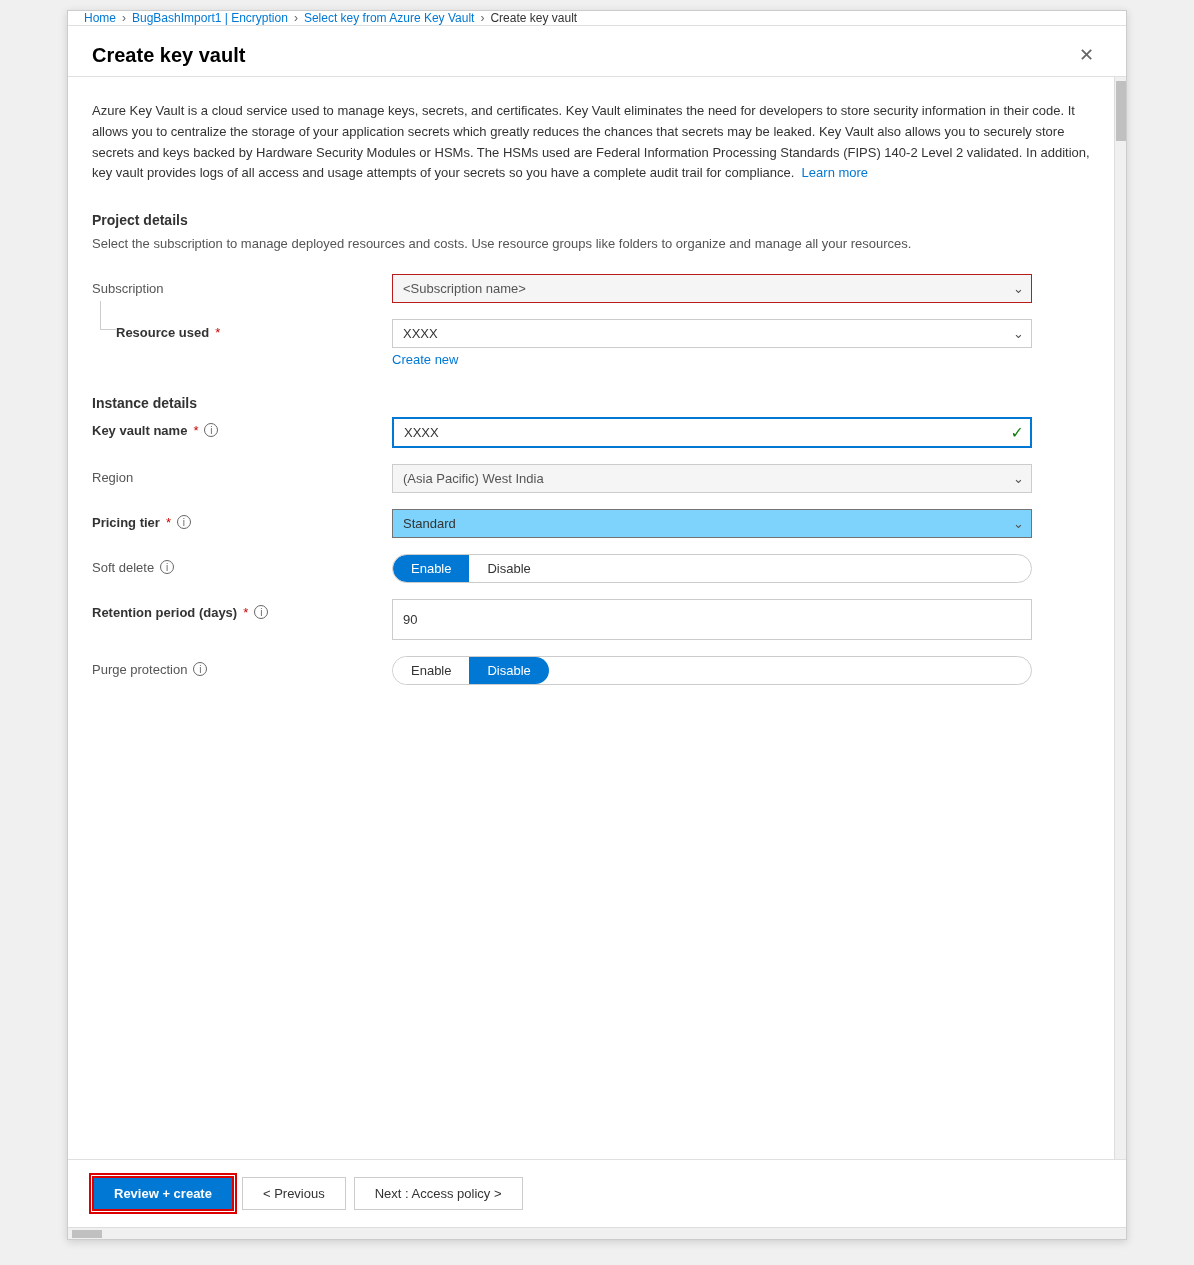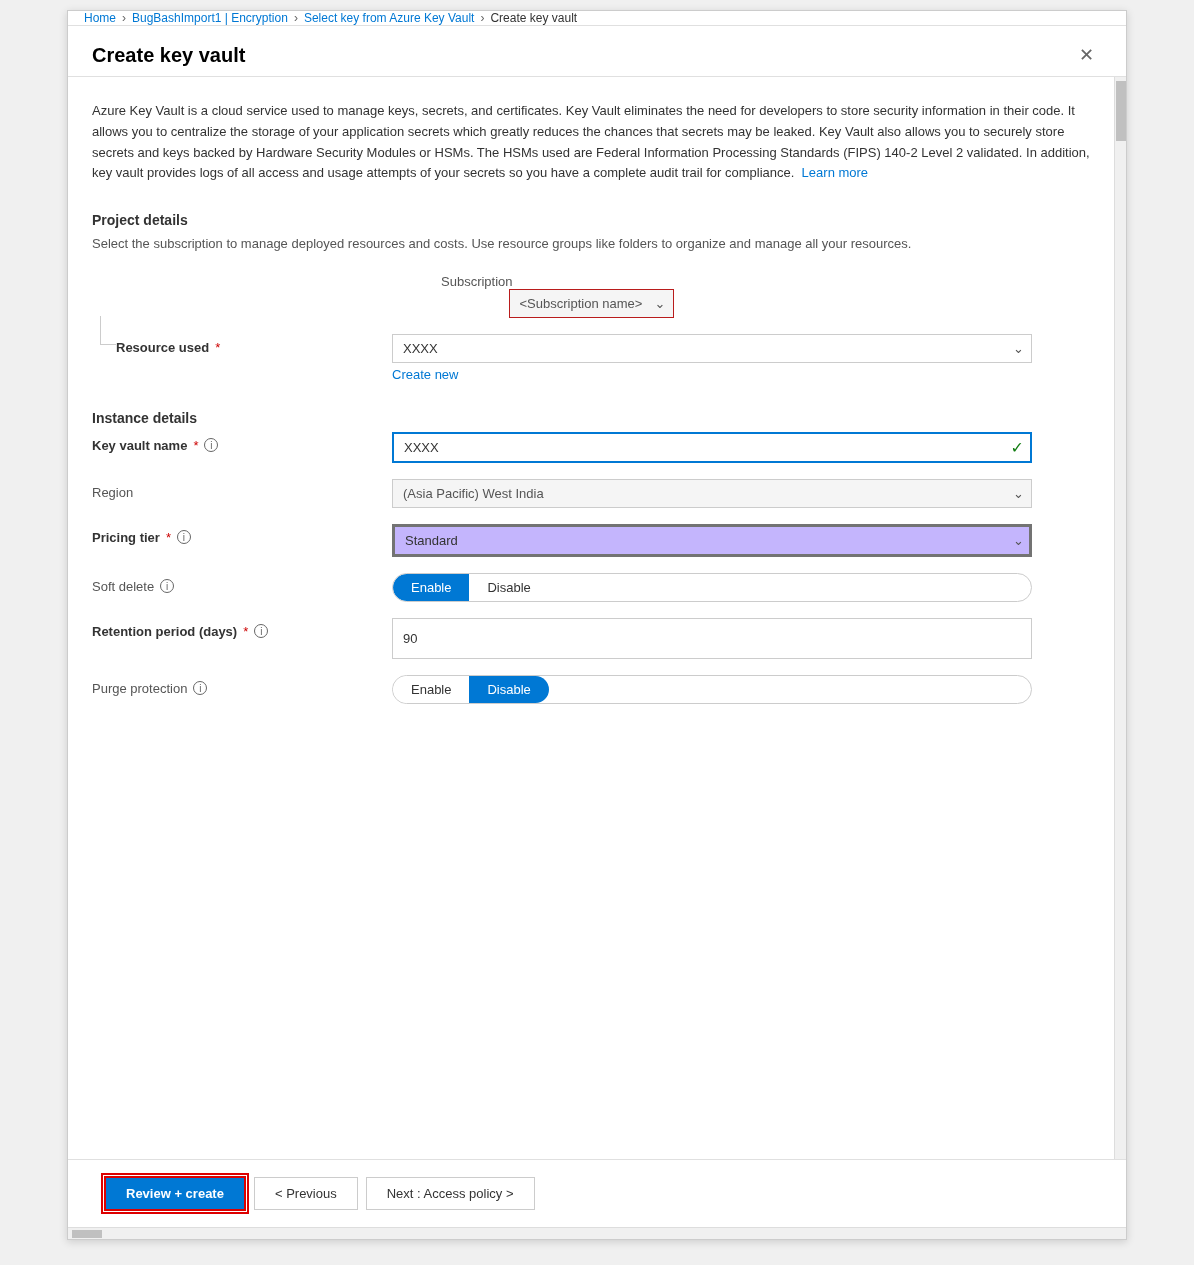--- a/index.html
+++ b/index.html
@@ -220,21 +220,21 @@
       border-radius: 20px 0 0 20px;
     }
     .toggle-container .toggle-btn:last-child {
       border-radius: 0 20px 20px 0;
     }
     .instance-section {
       margin-top: 24px;
     }
     .footer {
       border-top: 1px solid #e0e0e0;
-      padding: 16px 36px;
+      padding: 16px 24px;
       background: #fff;
       display: flex;
       align-items: center;
       gap: 8px;
     }
     .btn-primary {
       background: #0078d4;
       color: #fff;
       border: 2px solid #d00;
       padding: 8px 20px;
@@ -280,21 +280,20 @@
       background: #c0c0c0;
       margin-left: 4px;
     }
     .row-group {
       margin-bottom: 16px;
     }
     .subscription-row {
       display: flex;
       align-items: center;
       margin-bottom: 16px;
-      flex-direction: column;
     }
     .sub-label {
       width: 300px;
       min-width: 300px;
       font-size: 13px;
       color: #555;
     }
   </style>
 </head>
 <body>
@@ -391,21 +390,21 @@
         </div>
 
         <div class="form-row">
           <div class="form-label">
             <span class="form-label-bold">Pricing tier</span>
             <span style="color:#c00;margin-left:2px;">*</span>
             <span class="info-icon">i</span>
           </div>
           <div class="form-control">
             <div class="select-wrapper">
-              <select style="background:#c4b5fd;color:#333;border:3px solid #737373;">
+              <select style="background:#7dd3fc;color:#333;border:1px solid #737373;">
                 <option>Standard</option>
               </select>
               <span class="chevron">⌄</span>
             </div>
           </div>
         </div>
 
         <div class="form-row">
           <div class="form-label">
             <span>Soft delete</span>

